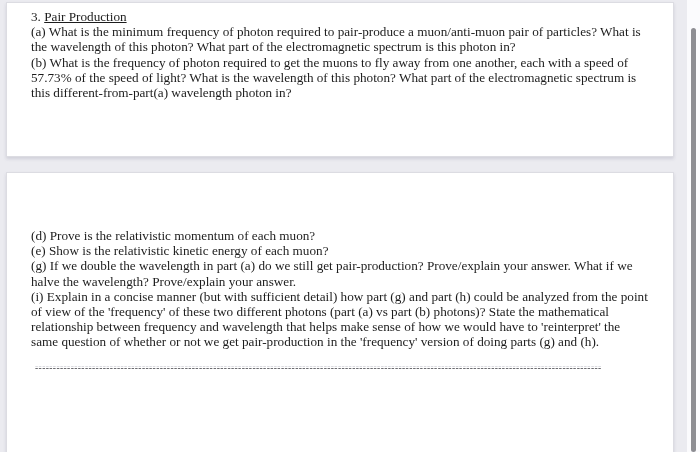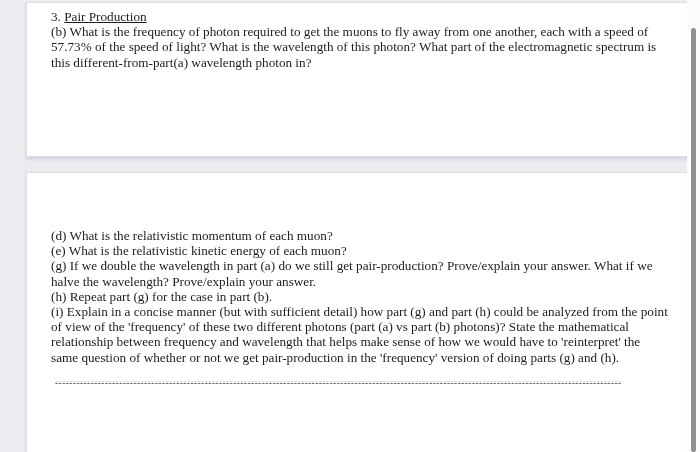--- a/index.html
+++ b/index.html
@@ -9,21 +9,21 @@
   body {
     width: 700px;
     height: 452px;
     background: #ebebf0;
     overflow: hidden;
     position: relative;
     font-family: "Liberation Serif", serif;
   }
   .card {
     position: absolute;
-    left: 26px;
+    left: 6px;
     width: 668px;
     background: #ffffff;
     border: 1px solid #dcdce2;
     box-shadow: 0 2px 3px rgba(120,120,140,0.22);
     box-sizing: border-box;
   }
   .card-top {
     top: 2px;
     height: 155px;
     padding: 6px 24px 0 24px;
@@ -73,30 +73,30 @@
     border-radius: 3px;
     background: #8e8e93;
   }
 </style>
 </head>
 <body>
 
 <div class="card card-top">
   <div class="doc-text">
     <p class="part"><span>3. </span><span class="ul">Pair Production</span></p>
+    <p class="part">(a) What is the minimum frequency of photon required to pair-produce a muon/anti-muon pair of particles? What is the wavelength of this photon? What part of the electromagnetic spectrum is this photon in?</p>
     <p class="part">(b) What is the frequency of photon required to get the muons to fly away from one another, each with a speed of 57.73% of the speed of light? What is the wavelength of this photon? What part of the electromagnetic spectrum is this different-from-part(a) wavelength photon in?</p>
   </div>
 </div>
 
 <div class="card card-bottom">
   <div class="doc-text">
-    <p class="part">(d) What is the relativistic momentum of each muon?</p>
-    <p class="part">(e) What is the relativistic kinetic energy of each muon?</p>
+    <p class="part">(d) Prove is the relativistic momentum of each muon?</p>
+    <p class="part">(e) Show is the relativistic kinetic energy of each muon?</p>
     <p class="part">(g) If we double the wavelength in part (a) do we still get pair-production? Prove/explain your answer. What if we halve the wavelength? Prove/explain your answer.</p>
-    <p class="part">(h) Repeat part (g) for the case in part (b).</p>
     <p class="part">(i) Explain in a concise manner (but with sufficient detail) how part (g) and part (h) could be analyzed from the point of view of the 'frequency' of these two different photons (part (a) vs part (b) photons)? State the mathematical relationship between frequency and wavelength that helps make sense of how we would have to 'reinterpret' the same question of whether or not we get pair-production in the 'frequency' version of doing parts (g) and (h).</p>
     <div class="separator">--------------------------------------------------------------------------------------------------------------------------------------------------------------------------------------------------------</div>
   </div>
 </div>
 
 <div class="right-rail">
   <div class="scroll-thumb"></div>
 </div>
 
 </body></html>

